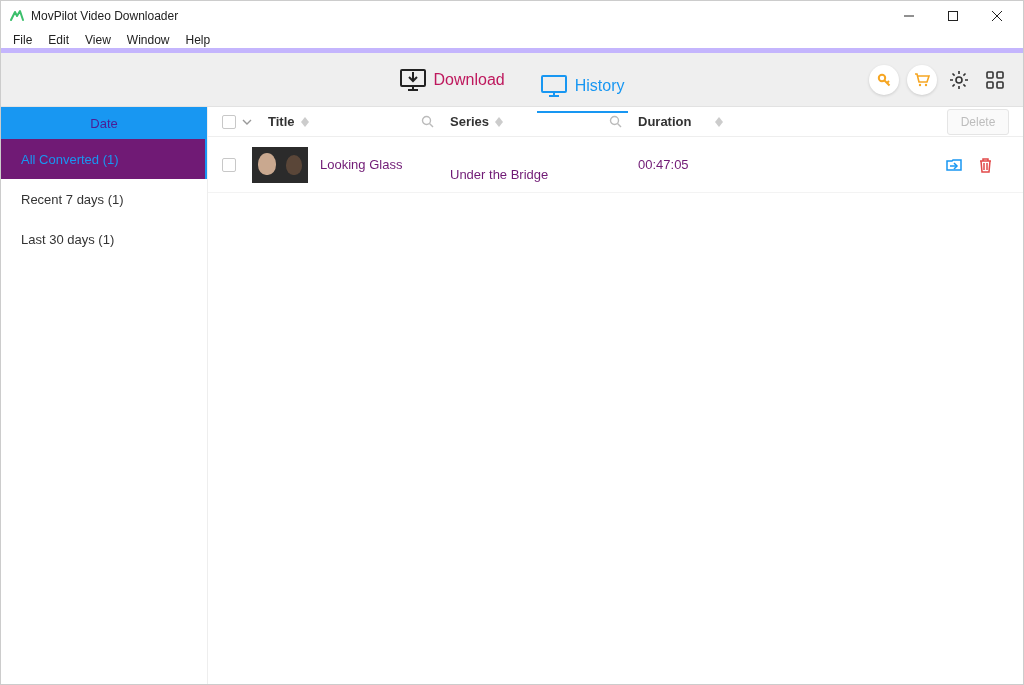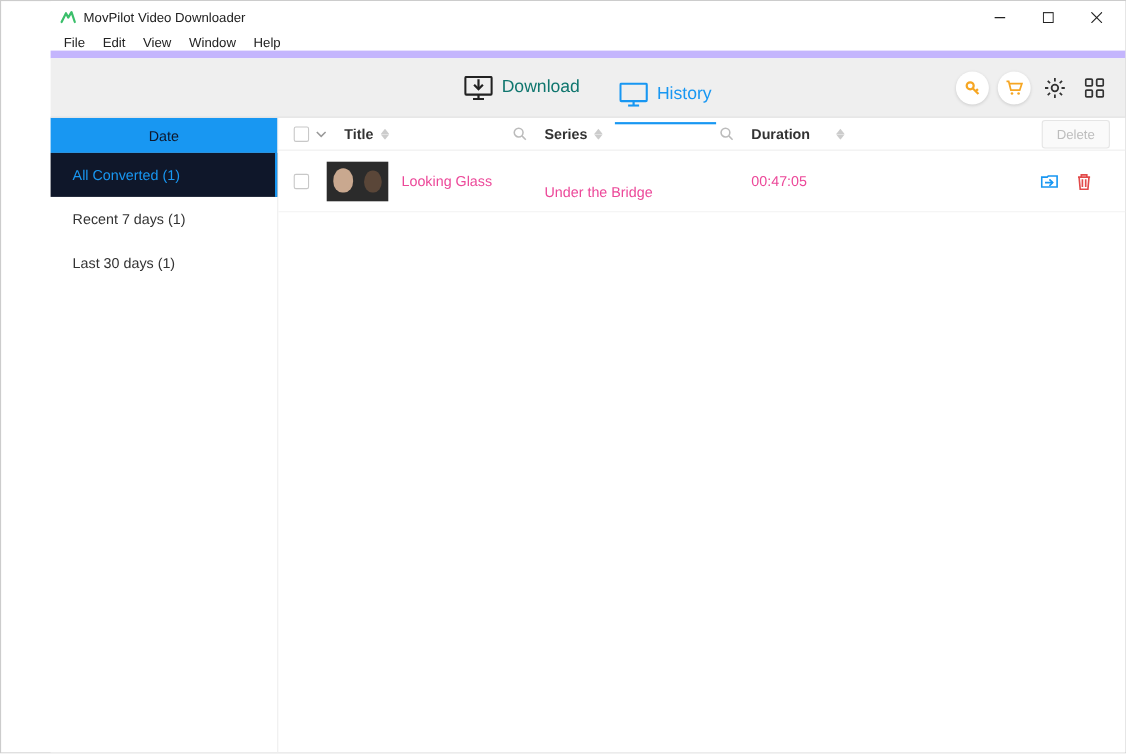--- a/index.html
+++ b/index.html
@@ -1,66 +1,66 @@
 <!DOCTYPE html>
 <html><head>
 <meta charset="utf-8">
 <style>
   * { box-sizing: border-box; margin: 0; padding: 0; font-family: "Segoe UI", Arial, sans-serif; }
   html, body { width: 1024px; height: 685px; background: #fff; overflow: hidden; }
-  .window { width: 1024px; height: 685px; border: 1px solid #ccc; display: flex; flex-direction: column; background: #fff; padding-left: 45px; }
+  .window { width: 1024px; height: 685px; border: 1px solid #ccc; display: flex; flex-direction: column; background: #fff; }
 
   
   .titlebar { height: 30px; display: flex; align-items: center; padding: 0 4px 0 8px; background: #fff; }
   .titlebar .app-icon { width: 16px; height: 16px; margin-right: 6px; display:flex; align-items:center; justify-content:center; }
   .titlebar .app-title { font-size: 12px; color: #222; flex: 0 0 auto; }
   .titlebar .spacer { flex: 1; }
   .win-btn { width: 44px; height: 30px; display: flex; align-items: center; justify-content: center; color: #222; }
   .win-btn svg { width: 10px; height: 10px; stroke: #222; stroke-width: 1; fill: none; }
 
   
-  .menubar { height: 22px; display: flex; align-items: center; gap: 0; padding: 0 4px; background: #fff; font-size: 12px; color: #222; border-bottom: 7px solid #c4b5fd; }
+  .menubar { height: 22px; display: flex; align-items: center; gap: 0; padding: 0 4px; background: #fff; font-size: 12px; color: #222; border-bottom: 5px solid #c4b5fd; }
   .menubar .menu-item { padding: 2px 8px; }
 
   
   .toolbar { height: 54px; background: #efefef; display: flex; align-items: center; position: relative; border-bottom: 1px solid #e2e2e2; }
   .toolbar .tabs { position: absolute; left: 0; right: 0; display: flex; justify-content: center; align-items: center; gap: 28px; height: 100%; }
-  .tabs .tab { display: flex; align-items: center; gap: 8px; font-size: 16px; color: #0f766e; height: 100%; padding: 0 4px; position: relative; }
+  .tabs .tab { display: flex; align-items: center; gap: 8px; font-size: 16px; color: #be185d; height: 100%; padding: 0 4px; position: relative; }
   .tabs .tab.active { color: #1897f2; margin-top: 13px; }
   .tabs .tab.active::after { content:""; position:absolute; left:0; right:0; bottom:0; height:2px; background:#1897f2; }
   .tab-icon { display:flex; align-items:center; }
   .toolbar .right-icons { margin-left: auto; display: flex; align-items: center; gap: 8px; padding-right: 14px; z-index: 2; }
   .circ-btn { width: 30px; height: 30px; border-radius: 50%; background: #fff; display:flex; align-items:center; justify-content:center; box-shadow: 0 1px 3px rgba(0,0,0,0.15); }
   .icon-btn { width: 28px; height: 28px; display:flex; align-items:center; justify-content:center; }
 
   
   .main { flex: 1; display: flex; min-height: 0; background: #fff; }
 
   
   .sidebar { width: 207px; border-right: 1px solid #eee; display: flex; flex-direction: column; }
-  .side-header { height: 32px; background: #1897f2; color: #0f172a; display:flex; align-items:center; justify-content:center; font-size: 13px; }
+  .side-header { height: 32px; background: #1897f2; color: #4c1d95; display:flex; align-items:center; justify-content:center; font-size: 13px; }
   .side-item { height: 40px; display:flex; align-items:center; padding: 0 20px; font-size: 13px; color: #333; border-right: 2px solid transparent; }
-  .side-item.active { background: #0f172a; color: #1897f2; border-right: 2px solid #1897f2; }
+  .side-item.active { background: #701a75; color: #1897f2; border-right: 2px solid #1897f2; }
 
   
   .content { flex: 1; display: flex; flex-direction: column; }
   .col-header { height: 30px; display: flex; align-items: center; padding: 0 14px; border-bottom: 1px solid #eee; font-size: 13px; color: #333; }
   .chk { width: 14px; height: 14px; border: 1px solid #c8c8c8; border-radius: 2px; background:#fff; }
   .chevdown { margin-left: 6px; display:flex; }
   .col { display:flex; align-items:center; gap: 6px; }
   .col-title { margin-left: 16px; width: 182px; }
   .col-series { width: 188px; }
   .col-duration { width: 190px; gap: 24px; }
   .col-delete { margin-left: auto; align-items: center; }
   .sort-carets { display:flex; flex-direction:column; line-height:0; }
   .mag { margin-left: auto; margin-right: 16px; display:flex; }
   .delete-btn { width: 62px; height: 26px; border: 1px solid #e5e5e5; background:#fafafa; color:#bdbdbd; font-size: 12px; display:flex; align-items:center; justify-content:center; border-radius:3px; }
 
   
-  .row { height: 56px; display:flex; align-items:center; padding: 0 14px; border-bottom: 1px solid #f3f3f3; font-size: 13px; color:#ec4899; }
+  .row { height: 56px; display:flex; align-items:center; padding: 0 14px; border-bottom: 1px solid #f3f3f3; font-size: 13px; color:#701a75; }
   .thumb { width: 56px; height: 36px; background:#2b2b2b; margin-left: 16px; margin-right: 12px; position:relative; overflow:hidden; }
   .thumb::before { content:""; position:absolute; left:6px; top:6px; width:18px; height:22px; background:#c9a88f; border-radius:50% 50% 45% 45%; filter: blur(0.5px); }
   .thumb::after { content:""; position:absolute; right:6px; top:8px; width:16px; height:20px; background:#5a4638; border-radius:50% 50% 45% 45%; }
   .row .title { width: 130px; }
   .row .series { width: 188px; margin-top: 20px; }
   .row .duration { width: 190px; }
   .row-actions { margin-left: auto; display:flex; gap: 16px; padding-right: 16px; }
   
   svg { display:block; }
 </style>

